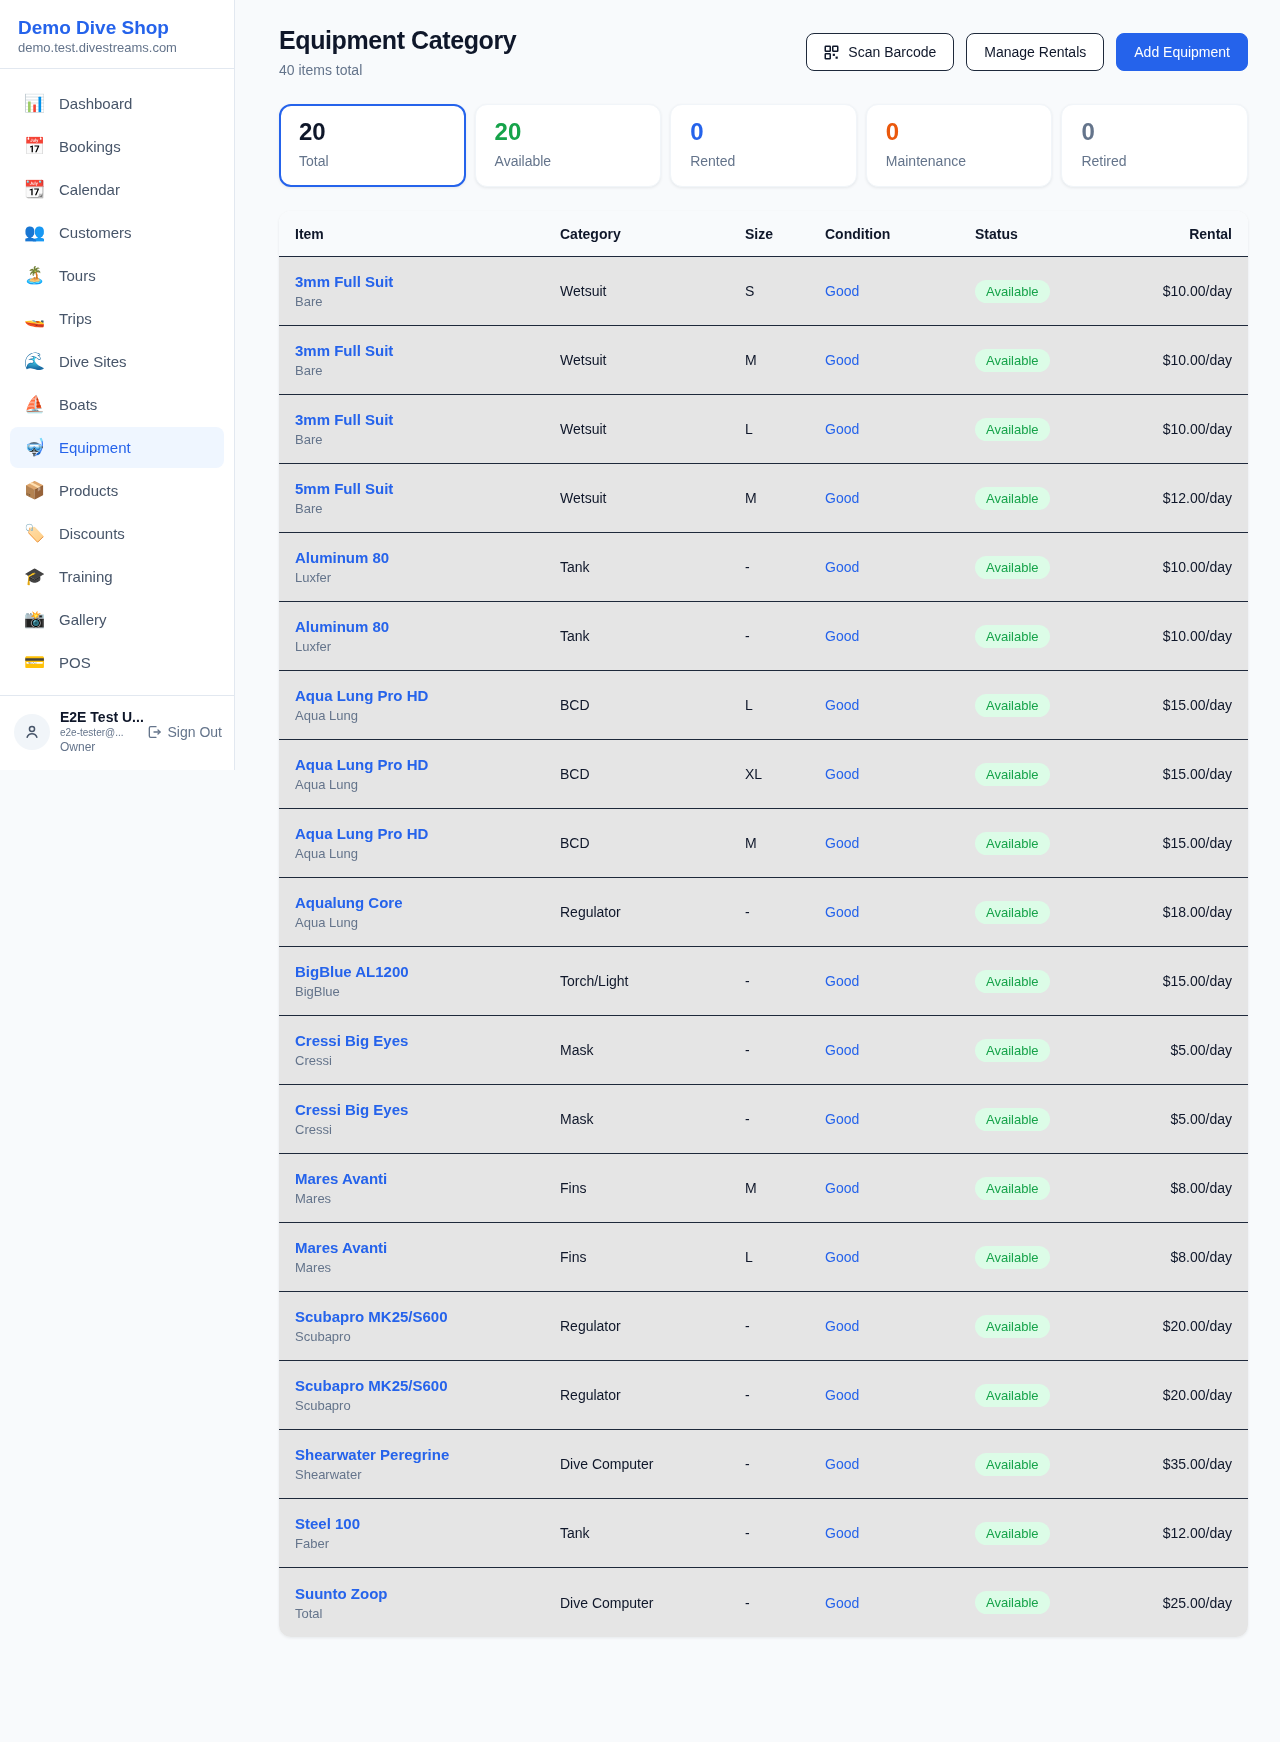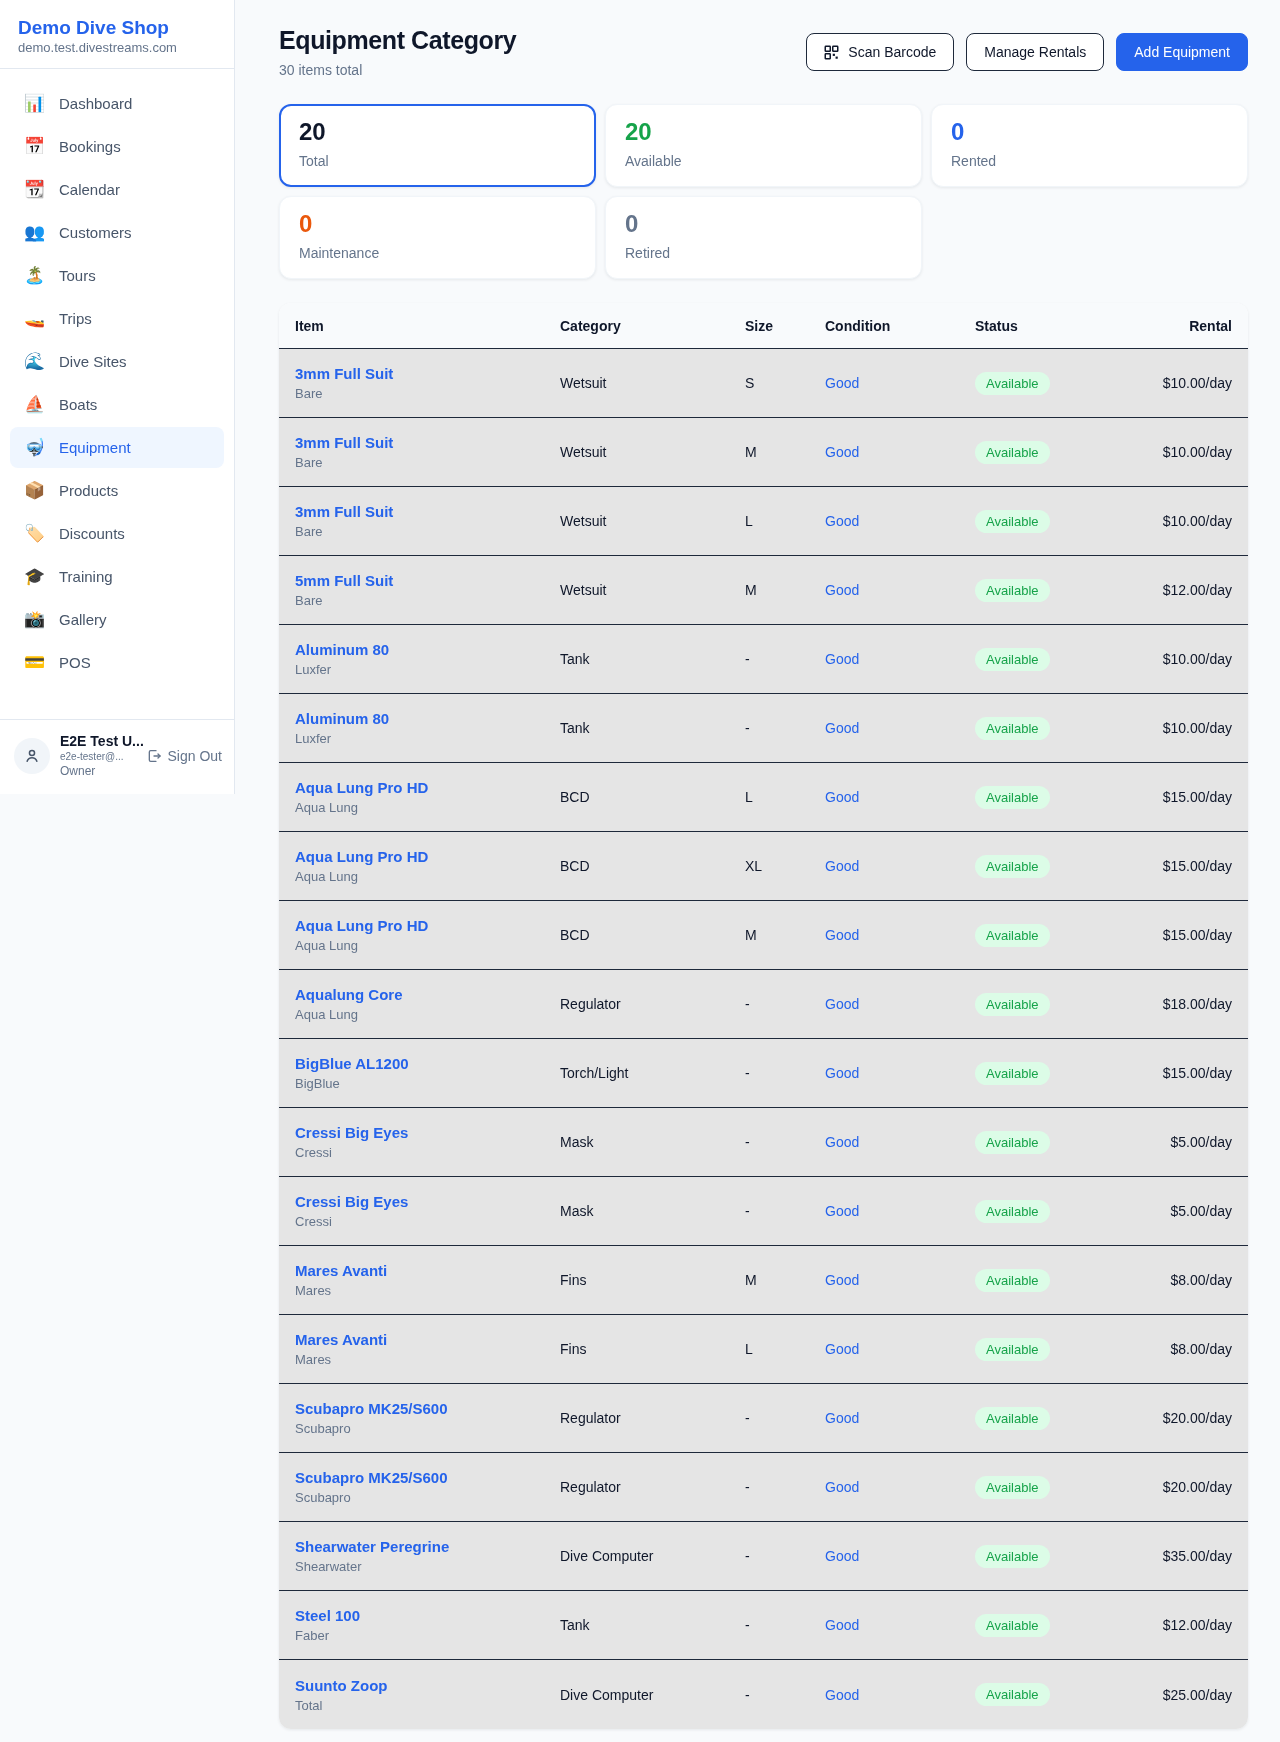--- a/index.html
+++ b/index.html
@@ -20,21 +20,21 @@
   .brand-domain { color:#64748b; font-size:13px; margin-top:1px; }
   nav { padding:14px 10px 10px 10px; }
   .nav-item {
     display:flex; align-items:center; gap:13px;
     padding:10px 14px; margin-bottom:2px; border-radius:8px;
     font-size:15px; color:#475569; cursor:pointer;
   }
   .nav-item .emoji { width:22px; font-size:17px; text-align:center; }
   .nav-item.active { background:#eff6ff; color:#2563eb; font-weight:500; }
   .side-footer {
-    border-top:1px solid #e2e8f0; margin-top:24px;
+    border-top:1px solid #e2e8f0; margin-top:0;
     padding:13px 12px 16px 14px; display:flex; align-items:center; gap:10px;
   }
   .avatar {
     width:36px; height:36px; border-radius:50%; background:#f1f5f9;
     display:flex; align-items:center; justify-content:center; flex:0 0 36px;
   }
   .user-meta { flex:1; min-width:0; }
   .user-name { font-size:14px; font-weight:700; white-space:nowrap; }
   .user-email { font-size:10px; color:#64748b; margin-top:2px; white-space:nowrap; }
   .user-role { font-size:12px; color:#64748b; margin-top:2px; }
@@ -49,21 +49,21 @@
   .subtitle { color:#64748b; font-size:14px; margin-top:7px; }
   .head-actions { display:flex; gap:12px; margin-top:7px; }
   .btn {
     height:38px; display:inline-flex; align-items:center; gap:9px;
     padding:0 17px; border-radius:8px; background:#fff;
     border:1px solid #1e293b; font-size:14px; font-weight:500;
     font-family:inherit; color:#0f172a; cursor:pointer;
   }
   .btn-primary { background:#2563eb; border-color:#2563eb; color:#fff; font-weight:500; }
   
-  .stats { display:grid; grid-template-columns:repeat(3,1fr); gap:9px; margin-top:26px; }
+  .stats { display:grid; grid-template-columns:repeat(5,1fr); gap:9px; margin-top:26px; }
   .stat-card {
     background:#fff; border-radius:12px; padding:13px 19px; height:83px;
     box-shadow:0 1px 3px rgba(15,23,42,.08); border:1px solid #f1f5f9; cursor:pointer;
   }
   .stat-card.selected { border:2px solid #2563eb; padding:12px 18px; }
   .stat-value { font-size:24px; font-weight:700; }
   .stat-label { font-size:14px; color:#64748b; margin-top:7px; }
   
   .filter-row { display:flex; gap:16px; margin-top:24px; }
   .search {
@@ -196,21 +196,21 @@
       </span>
       <span>Sign Out</span>
     </div>
   </div>
 </aside>
 
 <main>
   <div class="page-head">
     <div>
       <h1>Equipment Category</h1>
-      <div class="subtitle">30 items total</div>
+      <div class="subtitle">40 items total</div>
     </div>
     <div class="head-actions">
       <button class="btn">
         <span>
           <svg width="15" height="15" viewBox="0 0 24 24" fill="#0f172a">
             <rect x="2" y="2" width="8" height="8" rx="1" fill="none" stroke="#0f172a" stroke-width="2.4"></rect>
             <rect x="14" y="2" width="8" height="8" rx="1" fill="none" stroke="#0f172a" stroke-width="2.4"></rect>
             <rect x="2" y="14" width="8" height="8" rx="1" fill="none" stroke="#0f172a" stroke-width="2.4"></rect>
             <rect x="14" y="14" width="3.5" height="3.5"></rect>
               <rect x="18.5" y="18.5" width="3.5" height="3.5"></rect>

